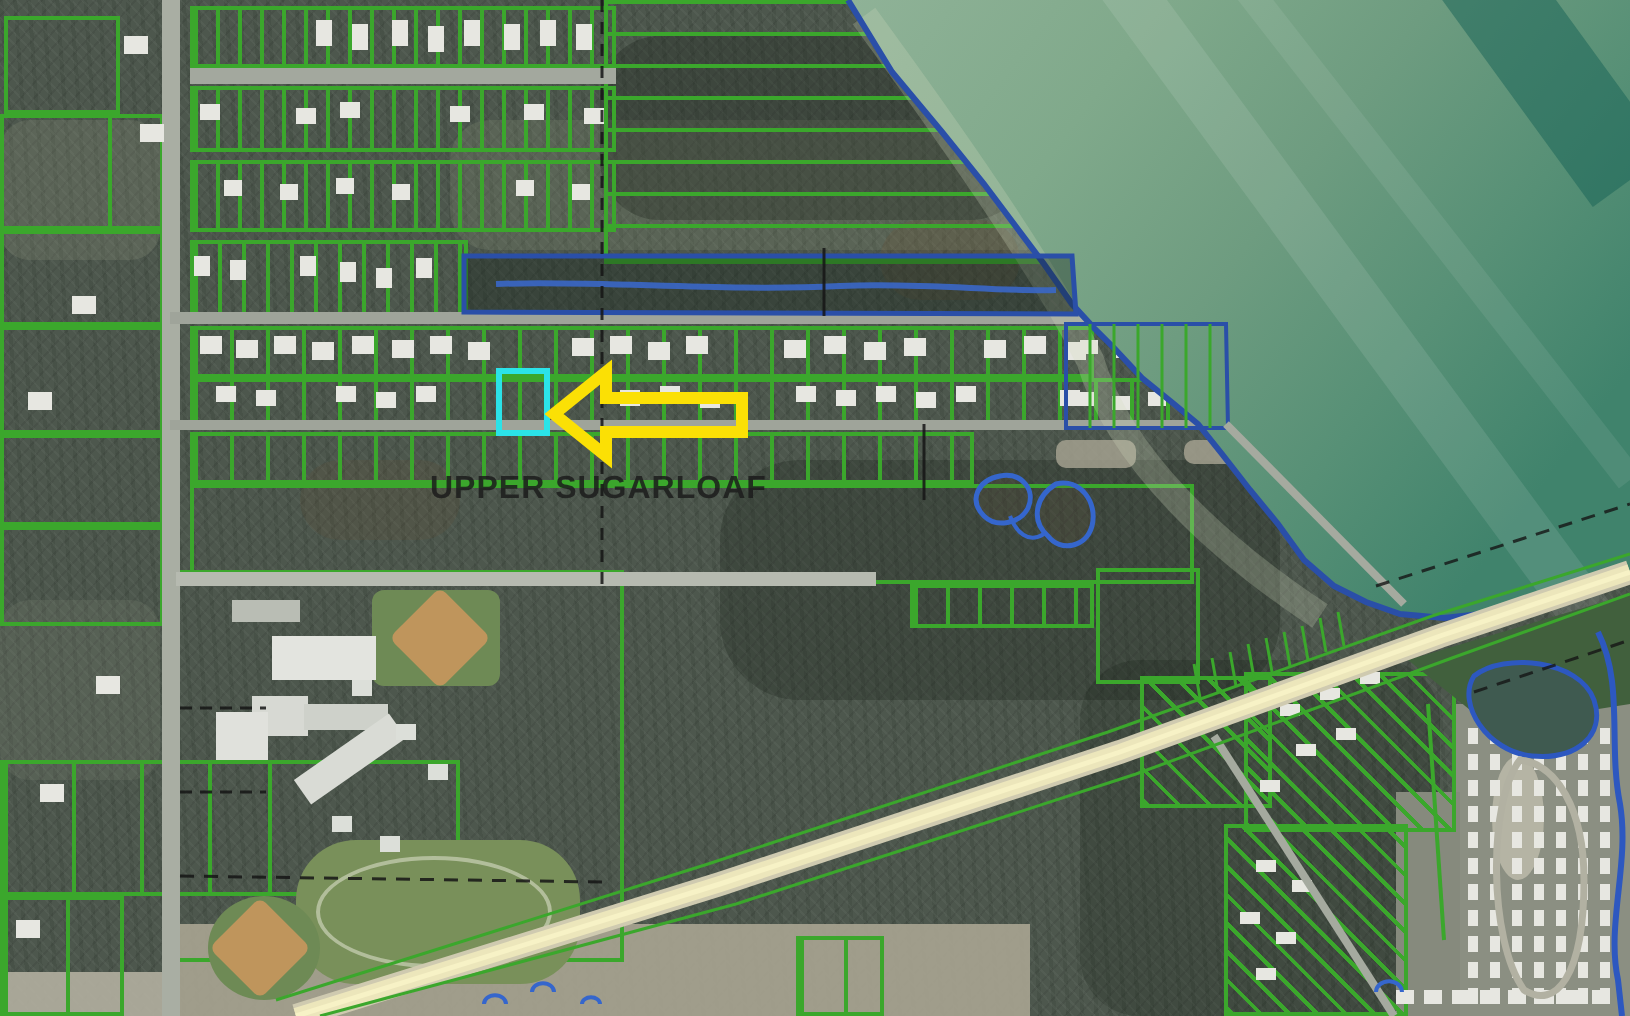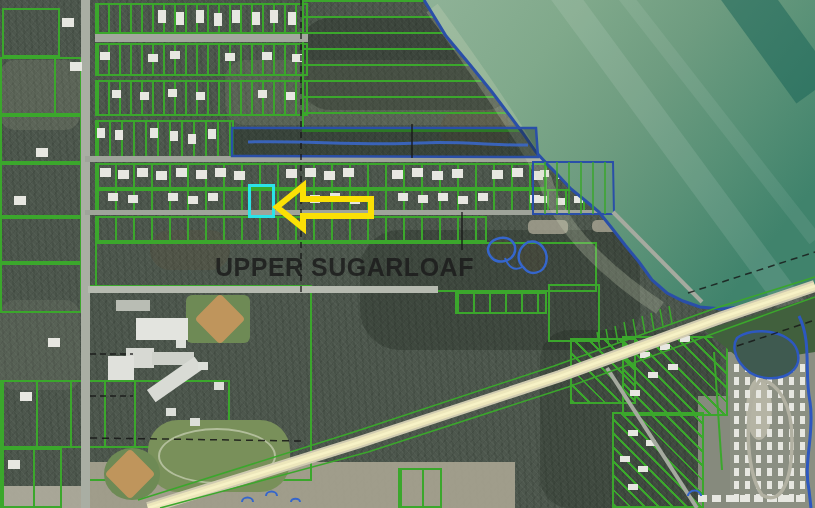--- a/index.html
+++ b/index.html
@@ -251,21 +251,21 @@
       <div class="abs lyr-houses" style="left: 698px; top: 495px; width: 9px; height: 7px; background: rgb(231, 231, 225);"></div>
       <div class="abs lyr-houses" style="left: 712px; top: 495px; width: 9px; height: 7px; background: rgb(231, 231, 225);"></div>
       <div class="abs lyr-houses" style="left: 726px; top: 495px; width: 9px; height: 7px; background: rgb(231, 231, 225);"></div>
       <div class="abs lyr-houses" style="left: 740px; top: 495px; width: 9px; height: 7px; background: rgb(231, 231, 225);"></div>
       <div class="abs lyr-houses" style="left: 754px; top: 495px; width: 9px; height: 7px; background: rgb(231, 231, 225);"></div>
       <div class="abs lyr-houses" style="left: 768px; top: 495px; width: 9px; height: 7px; background: rgb(231, 231, 225);"></div>
       <div class="abs lyr-houses" style="left: 782px; top: 495px; width: 9px; height: 7px; background: rgb(231, 231, 225);"></div>
       <div class="abs lyr-houses" style="left: 796px; top: 495px; width: 9px; height: 7px; background: rgb(231, 231, 225);"></div>
     </div>
 
-  <div id="map-label" style="left: 215px; top: 253px; font-size: 25px; color: rgba(28, 28, 28, 0.84); letter-spacing: 0.5px;">UPPER SUGARLOAF</div>
+  <div id="map-label" style="left: 215px; top: 236px; font-size: 16px; color: rgba(28, 28, 28, 0.84); letter-spacing: 0.5px;">UPPER SUGARLOAF</div>
 
   <div id="parcel-highlight" style="left: 248px; top: 184px; width: 21px; height: 28px; border: 3px solid rgb(43, 227, 232);"></div>
 
   <svg id="annot-svg" width="815" height="508">
     <defs>
       <linearGradient id="waterGrad" x1="0" y1="0" x2="1" y2="0.6">
         <stop offset="0" stop-color="#8fb297"></stop>
         <stop offset="0.3" stop-color="#80a98b"></stop>
         <stop offset="0.55" stop-color="#6e9c80"></stop>
         <stop offset="0.78" stop-color="#579076"></stop>

